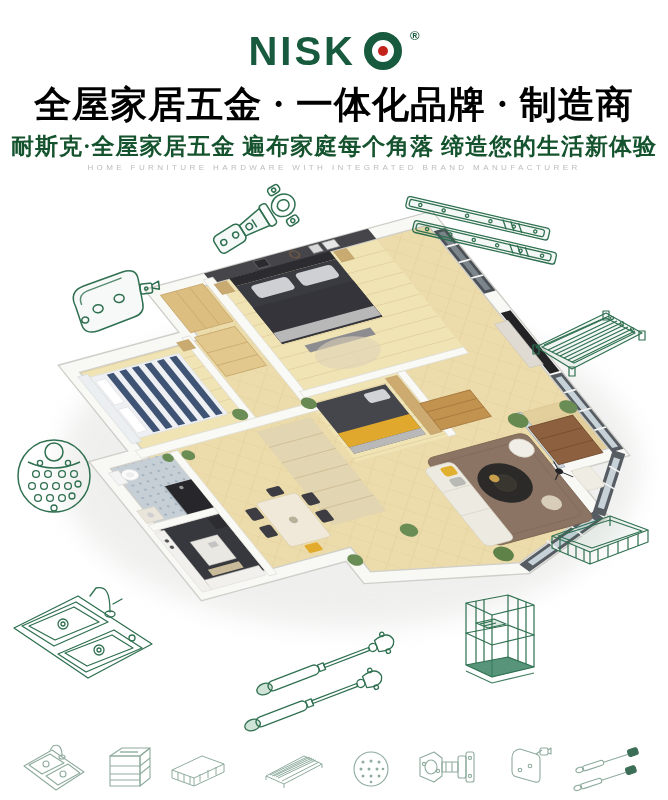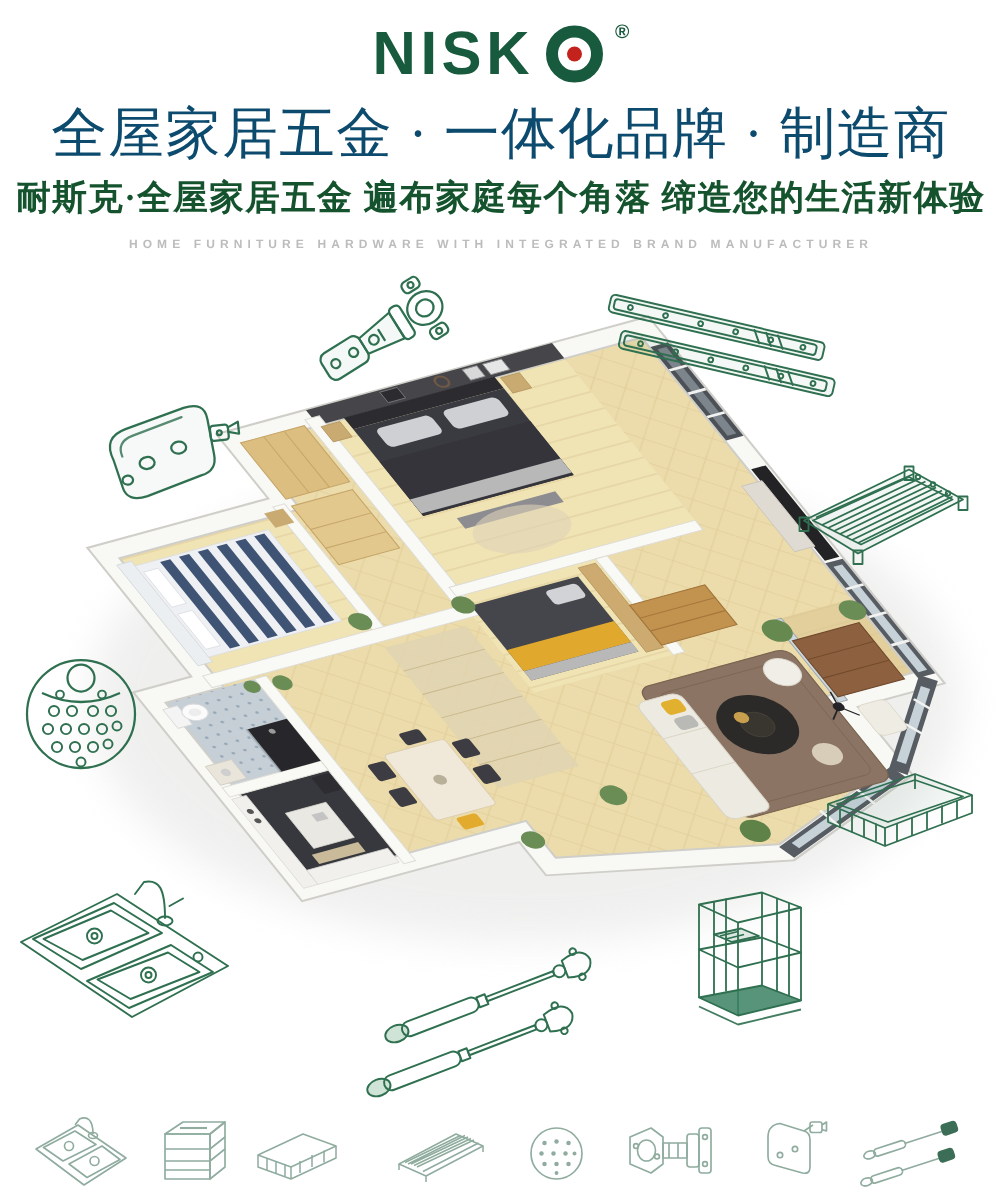--- a/index.html
+++ b/index.html
@@ -2,31 +2,31 @@
 <html><head>
 <meta charset="utf-8">
 <style>
   html,body{margin:0;padding:0;background:#ffffff;}
   body{width:668px;height:800px;overflow:hidden;position:relative;
        font-family:"Liberation Sans",sans-serif;-webkit-font-smoothing:antialiased;}
   .poster{position:absolute;inset:0;background:#ffffff;}
 
   
   .hdr{position:absolute;top:0;left:0;width:668px;text-align:center;}
-  .logo-row{margin-top:12px;display:flex;align-items:center;justify-content:center;gap:6px;height:48px;}
+  .logo-row{margin-top:27px;display:flex;align-items:center;justify-content:center;gap:6px;height:48px;}
   .logo-latin{font-family:"Liberation Sans",sans-serif;font-weight:800;font-size:40px;
               letter-spacing:3px;color:#185a3d;transform:scaleY(1.02);}
   .logo-o{width:40px;height:40px;margin:0 1px;}
   .logo-cn{font-family:"Liberation Sans",sans-serif;font-weight:900;font-size:41px;color:#185a3d;letter-spacing:2px;}
   .logo-reg{font-size:13px;color:#185a3d;font-weight:700;align-self:flex-start;margin-top:1px;}
-  .headline{margin-top:10px;font-family:"Liberation Serif",serif;font-weight:400;
-            font-size:37px;color:#0c4a6e;letter-spacing:1px;line-height:1.1;}
+  .headline{margin-top:10px;font-family:"Liberation Serif",serif;font-weight:700;
+            font-size:37px;color:#000000;letter-spacing:1px;line-height:1.1;}
   .subhead{margin-top:5px;font-family:"Liberation Serif",serif;font-weight:700;
            font-size:23px;color:#14532d;letter-spacing:1px;}
-  .tagline{margin-top:11px;font-size:8px;font-weight:700;color:#bcbcbc;letter-spacing:3.4px;}
+  .tagline{margin-top:1px;font-size:8px;font-weight:400;color:#bcbcbc;letter-spacing:3.4px;}
 
   
   .stage{position:absolute;top:168px;left:0;width:668px;height:570px;}
   .stage svg.lineart{position:absolute;overflow:visible;}
   .lineart *{vector-effect:non-scaling-stroke;}
 
   
   .icon-row{position:absolute;top:738px;left:0;width:668px;height:62px;}
   .icon-row svg{position:absolute;overflow:visible;}
 </style>

